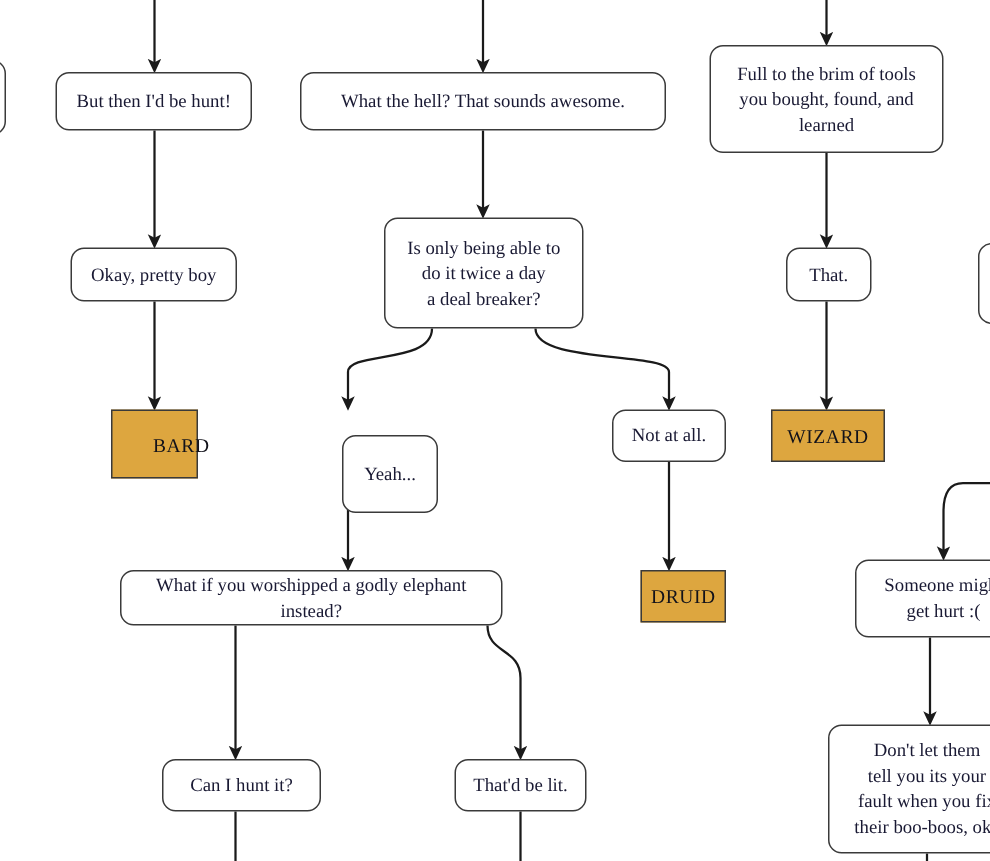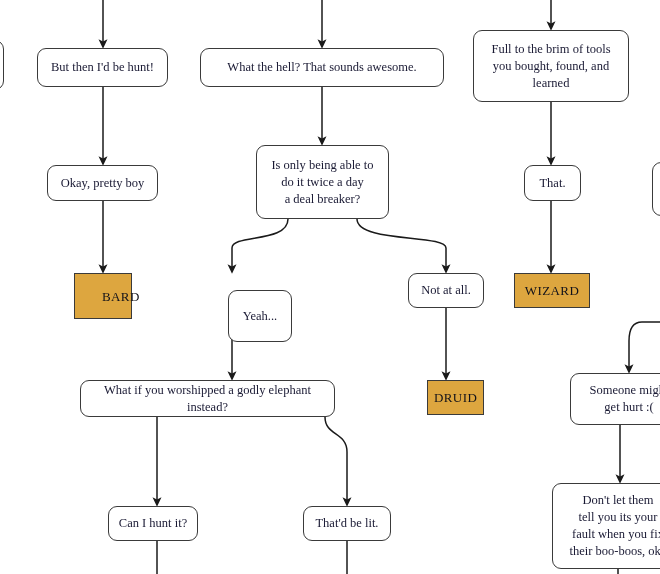--- a/index.html
+++ b/index.html
@@ -81,21 +81,21 @@
 a deal breaker?</span></div>
       <div class="node" style="left: 524px; top: 165px; width: 57px; height: 36px;"><span>That.</span></div>
       <div class="node terminal" style="left: 74px; top: 273px; width: 58px; height: 46px; padding-left: 27px;"><span>BARD</span></div>
       <div class="node" style="left: 200px; top: 290px; width: 64px; height: 52px; margin-left: 28px;"><span>Yeah...</span></div>
       <div class="node" style="left: 408px; top: 273px; width: 76px; height: 35px;"><span>Not at all.</span></div>
       <div class="node terminal" style="left: 514px; top: 273px; width: 76px; height: 35px;"><span>WIZARD</span></div>
       <div class="node" style="left: 80px; top: 380px; width: 255px; height: 37px;"><span>What if you worshipped a godly elephant instead?</span></div>
       <div class="node terminal" style="left: 427px; top: 380px; width: 57px; height: 35px;"><span>DRUID</span></div>
       <div class="node" style="left: 570px; top: 373px; width: 118px; height: 52px;"><span>Someone might
 get hurt :(</span></div>
-      <div class="node" style="left: 108px; top: 506px; width: 90px; height: 35px;"><span>Can I hunt it?</span></div>
+      <div class="node" style="left: 108px; top: 506px; width: 106px; height: 35px;"><span>Can I hunt it?</span></div>
       <div class="node" style="left: 303px; top: 506px; width: 88px; height: 35px;"><span>That'd be lit.</span></div>
       <div class="node" style="left: 552px; top: 483px; width: 132px; height: 86px;"><span>Don't let them
 tell you its your
 fault when you fix
 their boo-boos, ok?</span></div>
       <div class="node" style="left: -18px; top: 40px; width: 22px; height: 50px;"><span></span></div>
       <div class="node" style="left: 652px; top: 162px; width: 24px; height: 54px;"><span></span></div>
     </div>
 </div>
 

